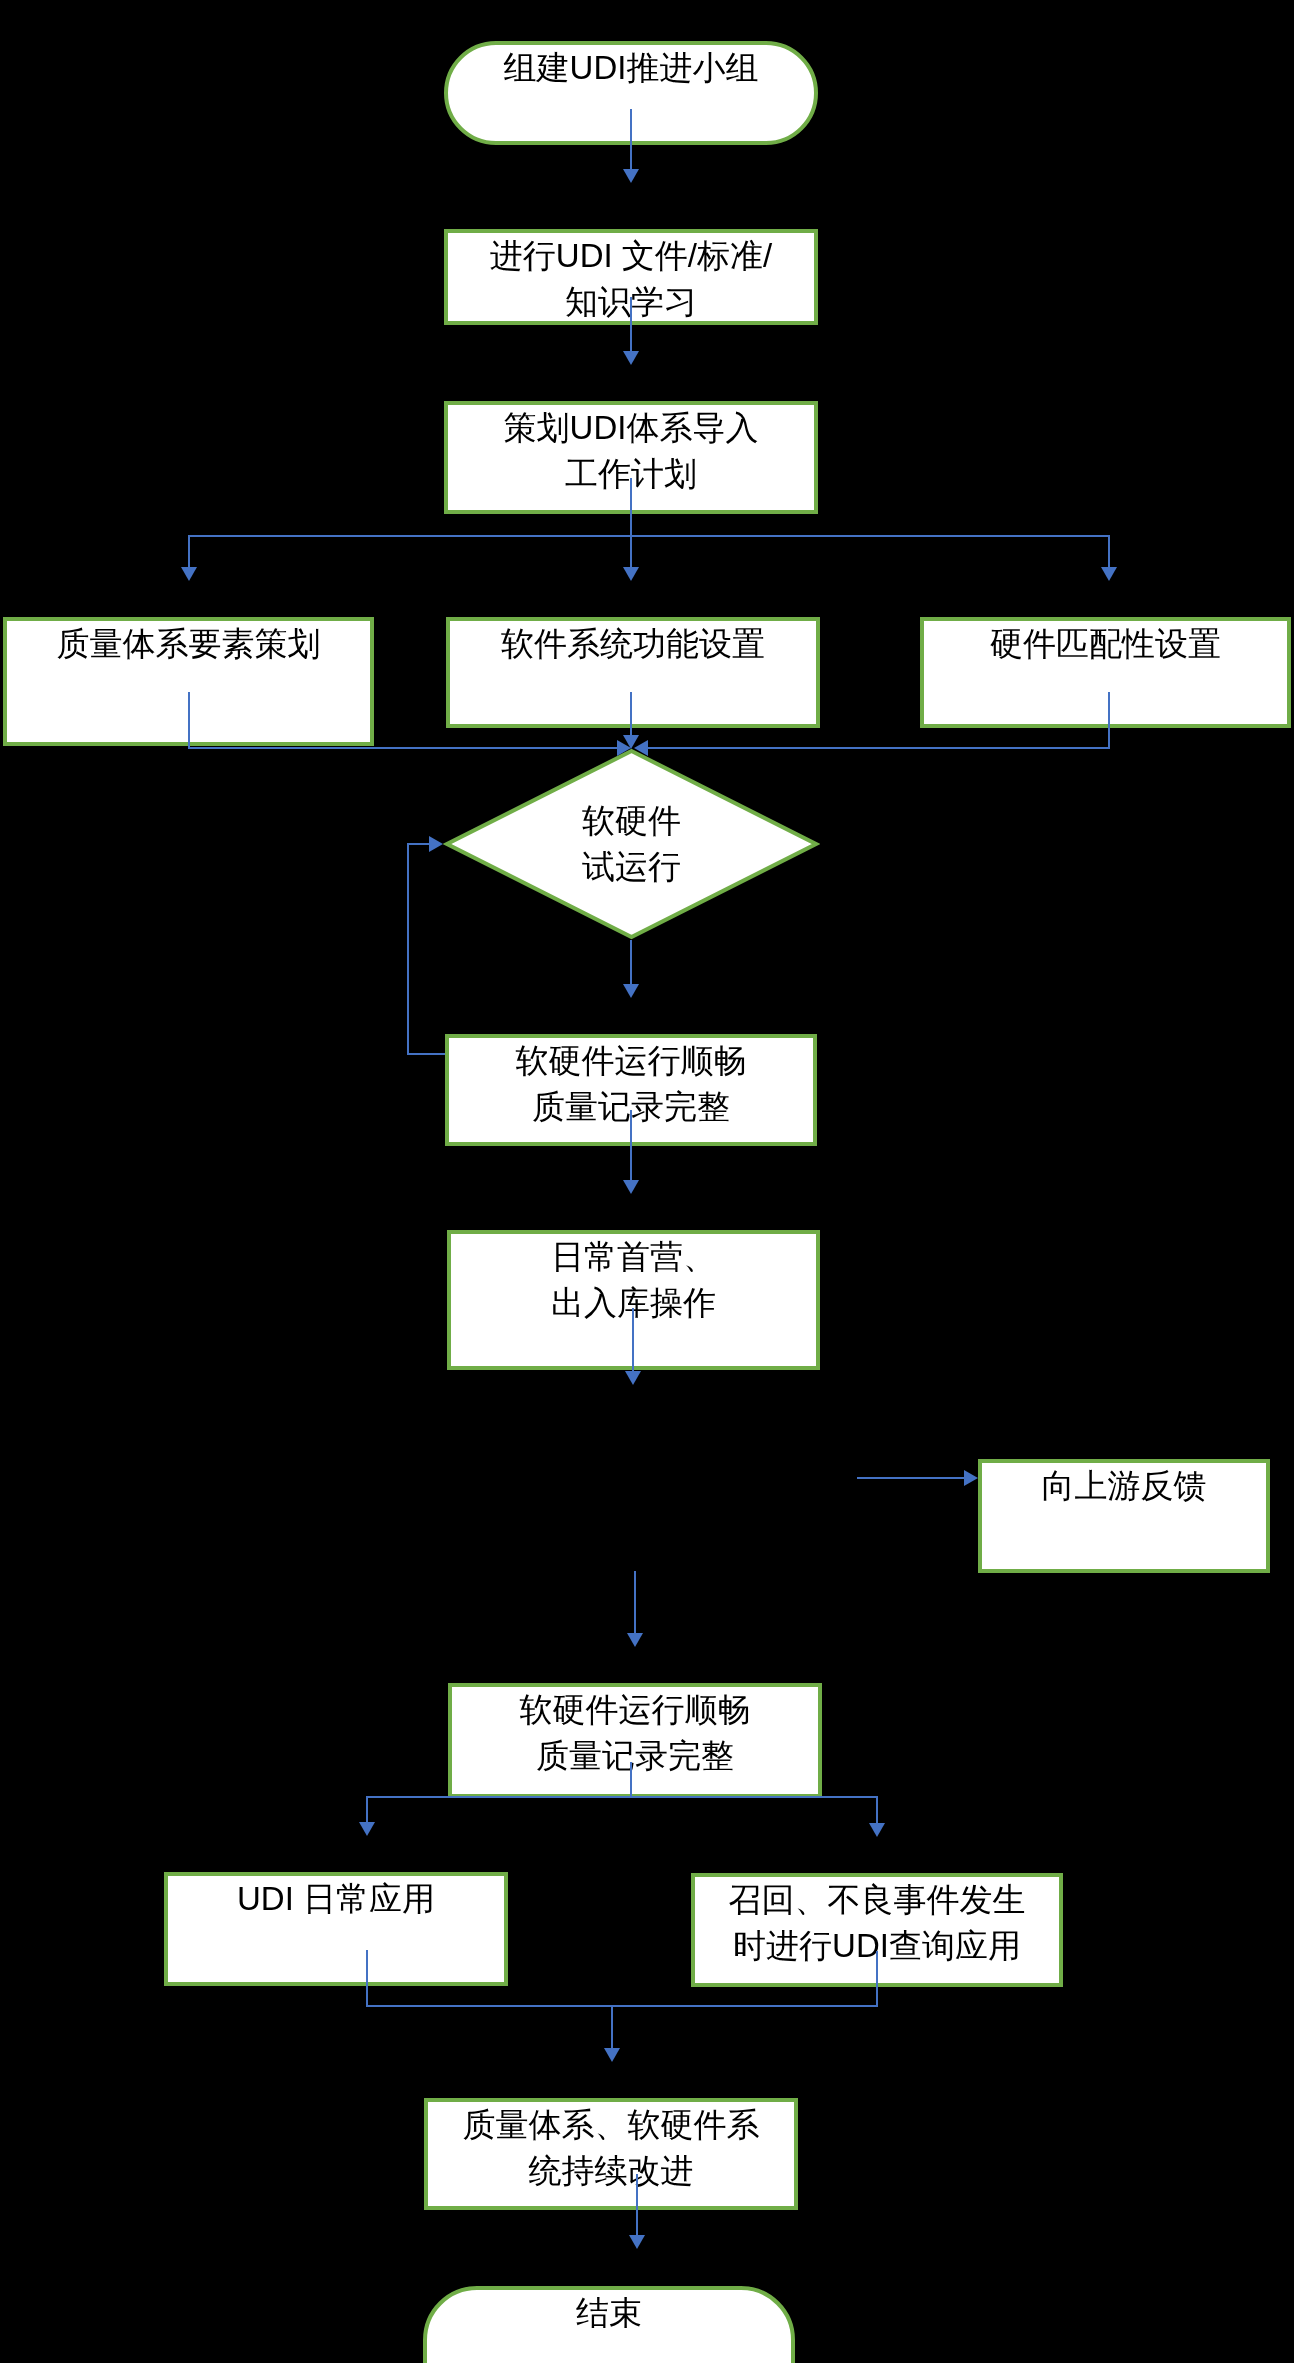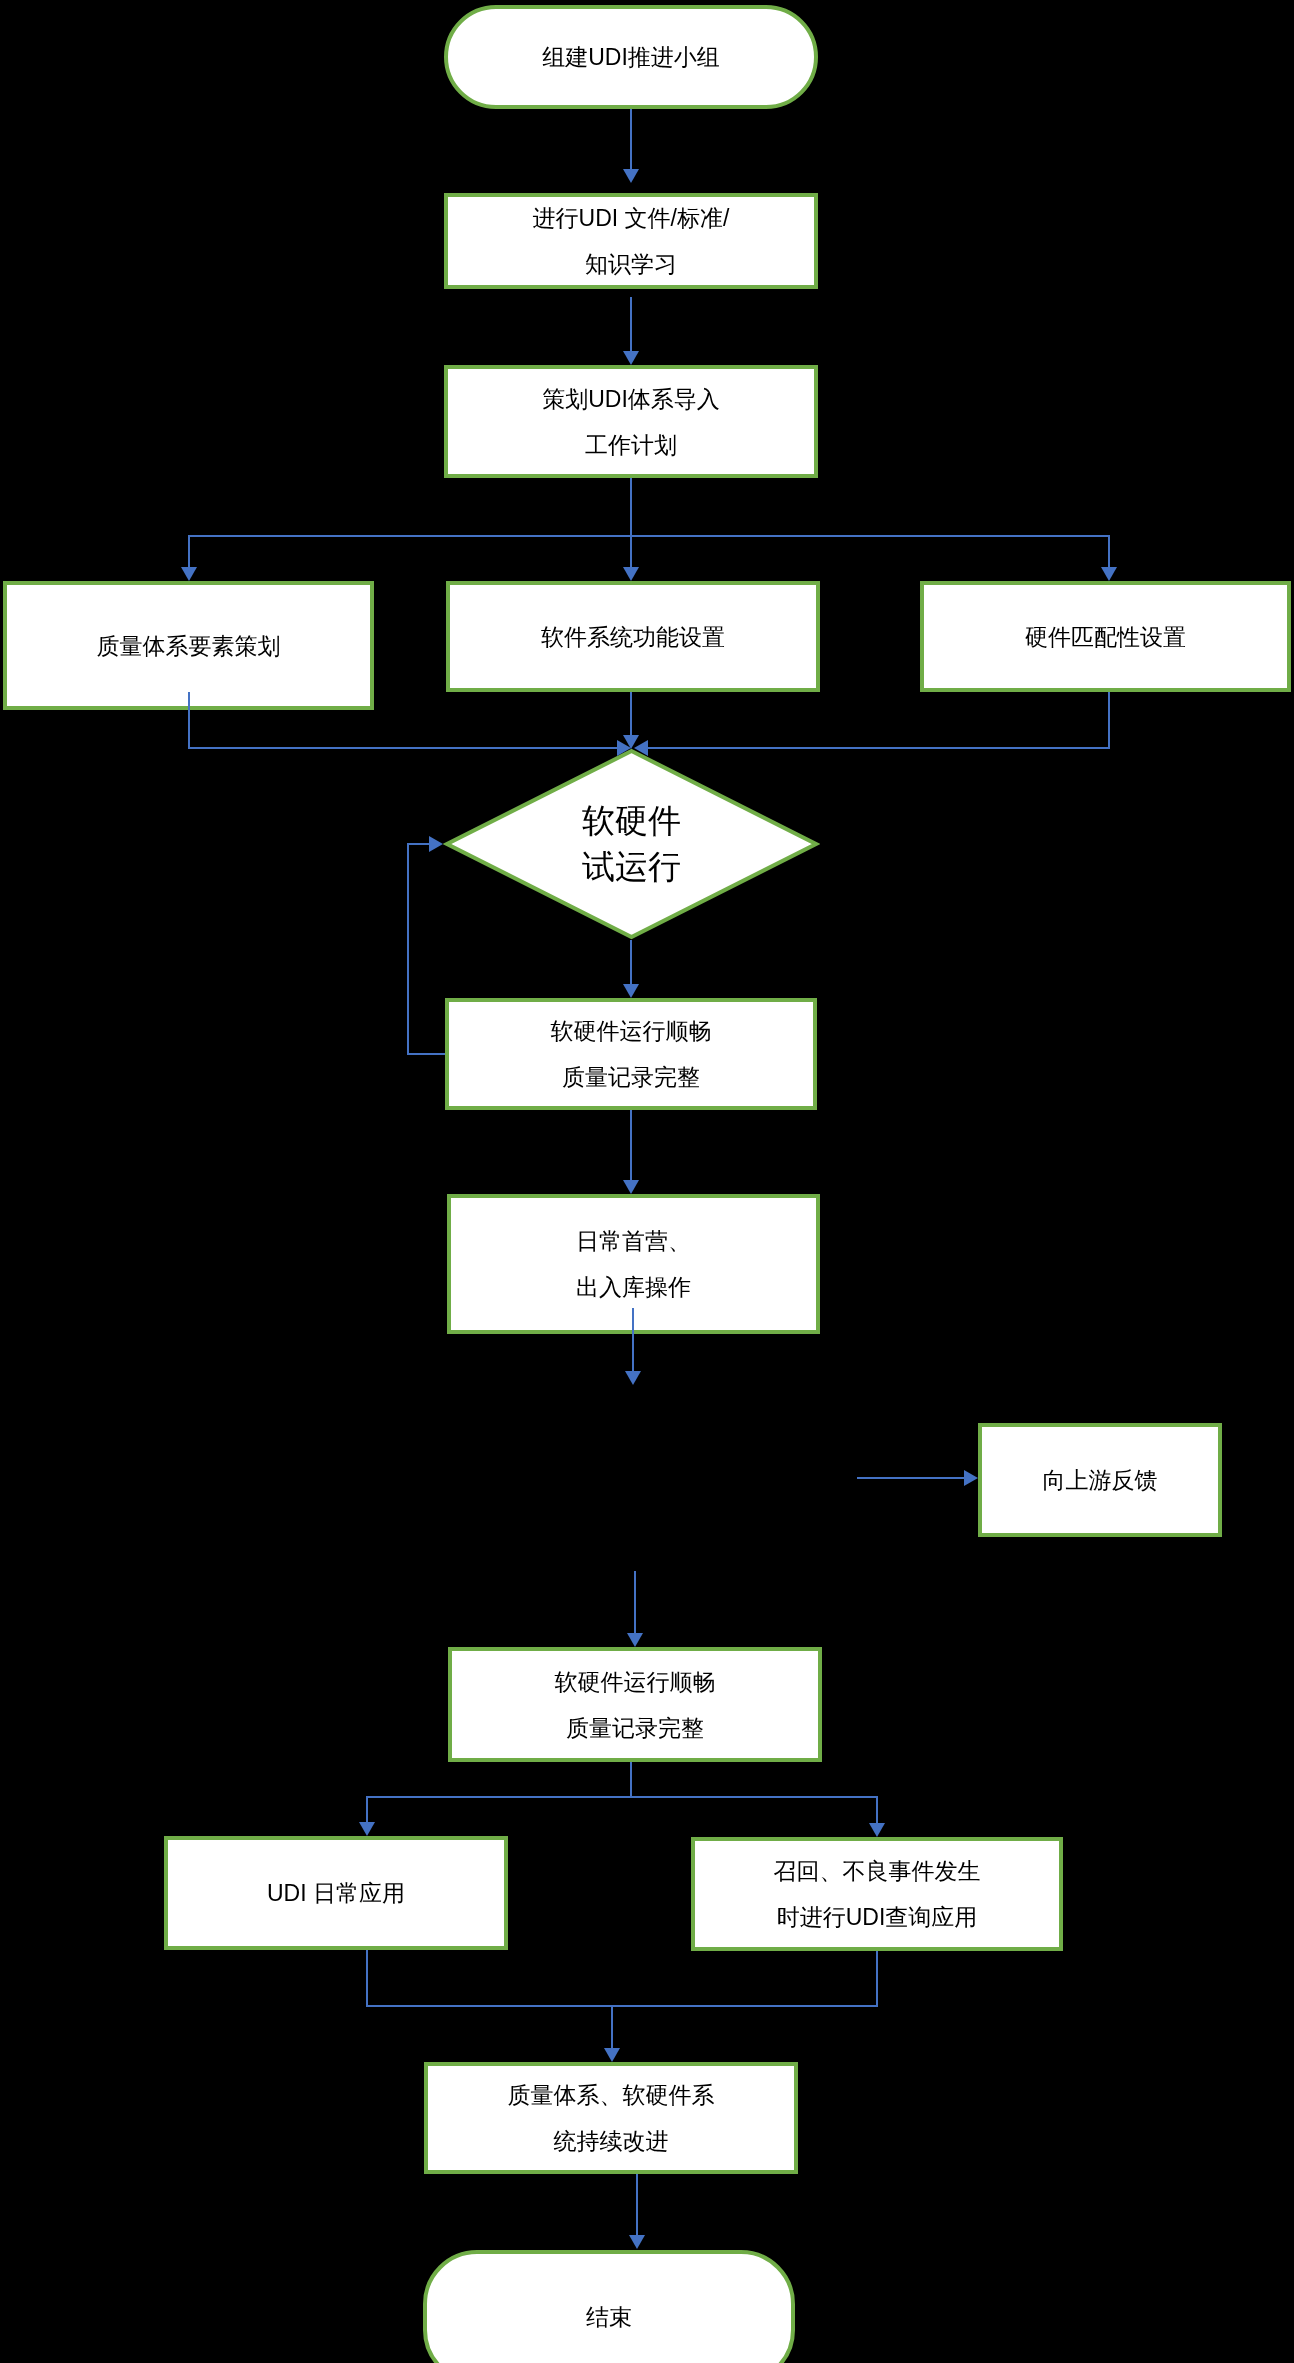--- a/index.html
+++ b/index.html
@@ -11,24 +11,25 @@
     color:var(--ink,#000000);
     overflow:hidden;
   }
   
   .node{
     position:absolute;
     background:var(--fill,#FFFFFF);
     border:4px solid var(--stroke,#70AD47);
     box-sizing:border-box;
     display:flex;flex-direction:column;
-    align-items:center;justify-content:center;
+    align-items:center;
     text-align:center;
-    font-size:23px;line-height:46px;
+    font-size:33px;line-height:46px;
     color:var(--ink,#000000);
+    margin-top:36px;
   }
   .stadium{border-radius:54px;}
   .diamond{
     position:absolute;
     display:flex;align-items:center;justify-content:center;
   }
   .diamond svg{position:absolute;left:0;top:0;}
   .dlbl{
     position:relative;z-index:2;text-align:center;
     font-size:33px;line-height:46px;color:var(--ink,#000000);
@@ -92,21 +93,21 @@
     <div>软硬件运行顺畅</div>
     <div>质量记录完整</div>
   </div>
 
   <div class="node" style="left:447px;top:1194px;width:373px;height:140px">
     <div>日常首营、</div>
     <div>出入库操作</div>
   </div>
 
 
-  <div class="node" style="left:978px;top:1423px;width:244px;height:114px">
+  <div class="node" style="left:978px;top:1423px;width:292px;height:114px">
     <div>向上游反馈</div>
   </div>
 
   <div class="node" style="left:448px;top:1647px;width:374px;height:115px">
     <div>软硬件运行顺畅</div>
     <div>质量记录完整</div>
   </div>
 
   <div class="node" style="left:164px;top:1836px;width:344px;height:114px">
     <div>UDI 日常应用</div>

